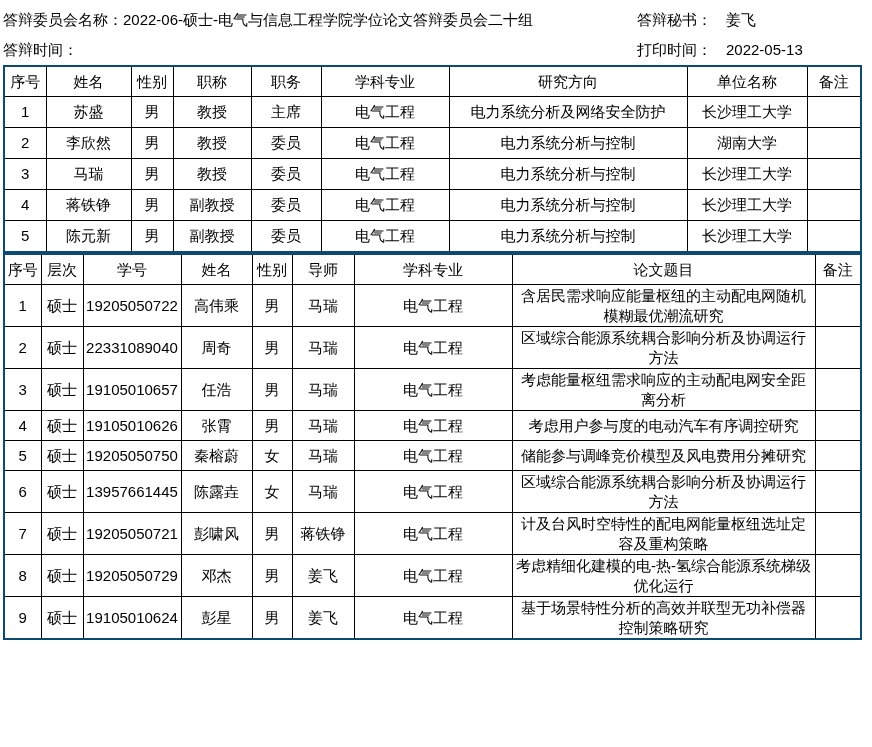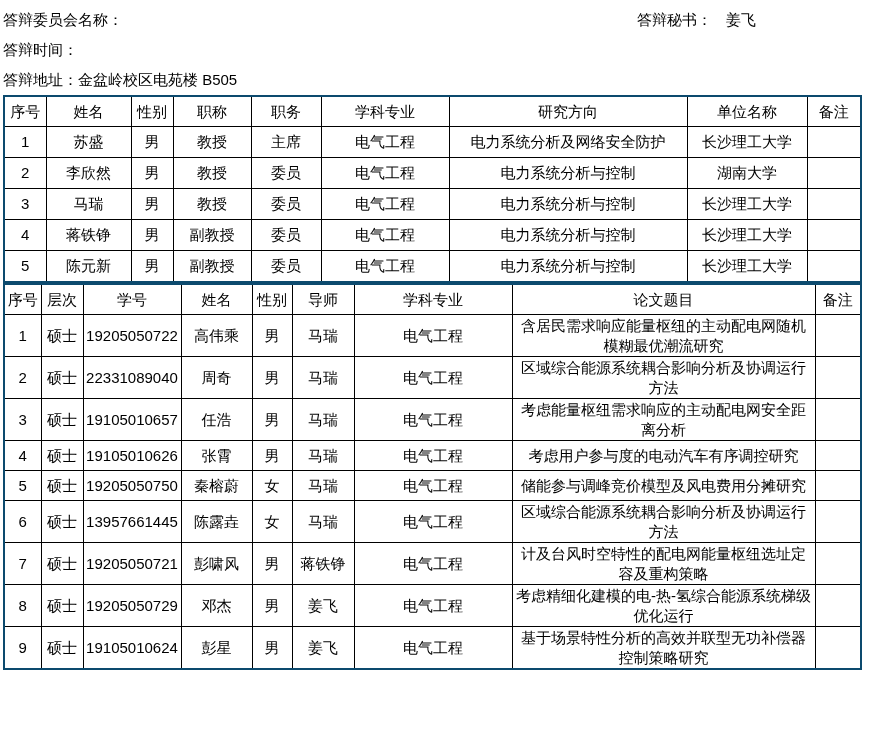--- a/index.html
+++ b/index.html
@@ -37,35 +37,34 @@
 </style>
 </head>
 <body>
 
 <div class="page">
 
   <div>
     <div class="info-row">
       <div class="info-left">
         <span class="lbl">答辩委员会名称：</span>
+        <span class="val">2022-06-硕士-电气与信息工程学院学位论文答辩委员会二十组</span>
       </div>
       <div class="info-right">
         <span class="lbl">答辩秘书：</span>
         <span class="val">姜飞</span>
       </div>
     </div>
     <div class="info-row">
       <div class="info-left">
         <span class="lbl">答辩时间：</span>
       </div>
-    </div>
-    <div class="info-row">
-      <div class="info-left">
-        <span class="lbl">答辩地址：</span>
-        <span class="val">金盆岭校区电苑楼 B505</span>
+      <div class="info-right">
+        <span class="lbl">打印时间：</span>
+        <span class="val">2022-05-13</span>
       </div>
     </div>
   </div>
 
   <table class="t1">
       <colgroup>
         <col style="width: 42px;">
         <col style="width: 85px;">
         <col style="width: 42px;">
         <col style="width: 78px;">

